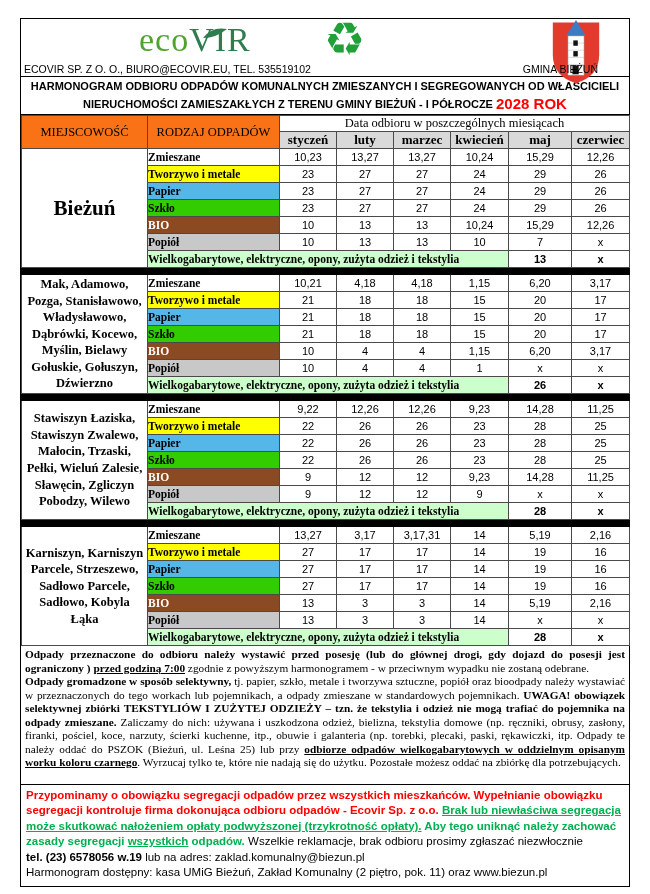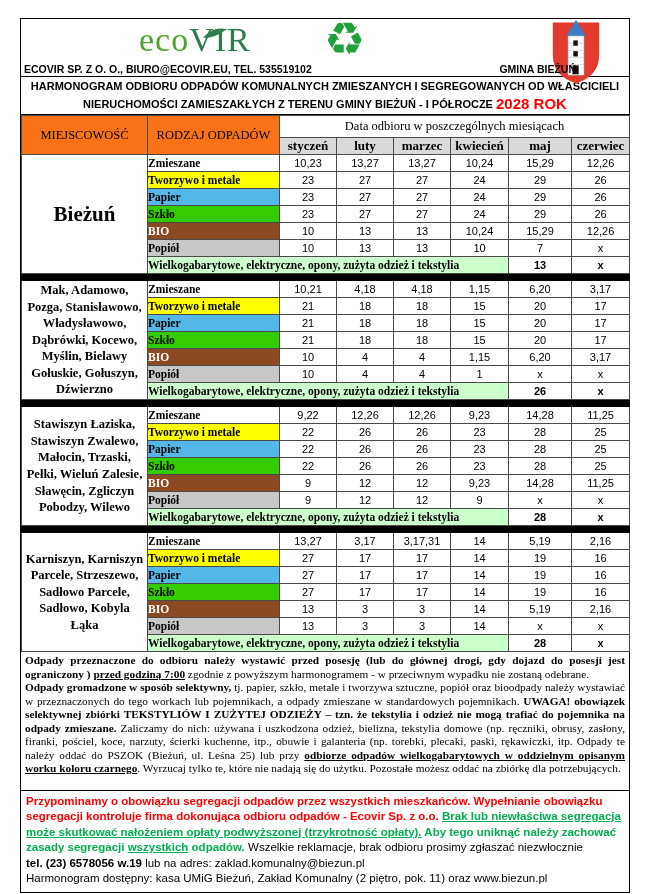--- a/index.html
+++ b/index.html
@@ -8,32 +8,32 @@
   .doc{position:absolute;left:20px;top:18px;width:610px;border:1px solid #000;background:#fff}
 
   
   .head{position:relative;height:58px;border-bottom:1px solid #000}
   .ecovir-logo{position:absolute;left:118px;top:4px;font-family:"Liberation Serif",serif;font-size:34px;font-weight:normal;letter-spacing:1px;line-height:34px}
   .ecovir-logo .eco{color:#4FA32E}
   .ecovir-logo .vir{color:#2E7D4F}
   .ecovir-leaf{position:absolute;left:63px;top:3px;width:26px;height:14px}
   .recycle{position:absolute;left:303px;top:-6px;font-size:46px;line-height:52px;color:#1FA038}
   .coat{position:absolute;right:26px;top:0px}
-  .contact-line{position:absolute;left:3px;right:3px;bottom:1px;display:flex;justify-content:space-between;font-size:10.5px;font-weight:bold}
-  .contact-line .gmina{margin-right:50px}
+  .contact-line{position:absolute;left:3px;right:3px;bottom:1px;display:flex;justify-content:space-between;font-size:10.5px;font-weight:normal}
+  .contact-line .gmina{margin-right:28px}
 
   
   .title-box{border-bottom:1px solid #000;text-align:center;font-weight:bold;font-size:11px;line-height:17px;padding:1px 0}
   .title-box .year{color:#FF0000;font-size:15px;vertical-align:-1px}
 
   
   table.sched{width:100%;border-collapse:collapse;table-layout:fixed;border-bottom:1px solid #000}
   table.sched th,table.sched td{border:1px solid #4a4a4a;overflow:hidden}
   table.sched .hcol{font-family:"Liberation Serif",serif;font-weight:normal;font-size:12.5px;background:#f97316}
-  table.sched .hspan{font-family:"Liberation Serif",serif;font-weight:normal;font-size:12.5px;background:#fff;height:22px}
+  table.sched .hspan{font-family:"Liberation Serif",serif;font-weight:normal;font-size:12.5px;background:#fff;height:16px}
   table.sched .hmonth{font-family:"Liberation Serif",serif;font-weight:bold;font-size:13px;background:#D9D9D9;height:14px}
   td.place{font-family:Liberation Serif, serif;font-weight:bold;font-size:12.5px;line-height:16.6px;text-align:center;vertical-align:middle;padding:0 2px;background:#fff}
   td.place.big{font-size:21px}
   td.wtype{font-family:"Liberation Serif",serif;font-weight:bold;font-size:11.5px;text-align:left;height:17px}
   td.val{font-size:11px;text-align:center;height:17px;background:#fff}
   td.bulky{font-family:"Liberation Serif",serif;font-weight:bold;font-size:11.5px;text-align:left;background:#CCFFCC;height:17px}
   td.bval{font-size:11px;font-weight:bold;text-align:center;background:#fff}
   tr.sep td{background:#000;border:1px solid #000;height:7px;padding:0}
 
   

